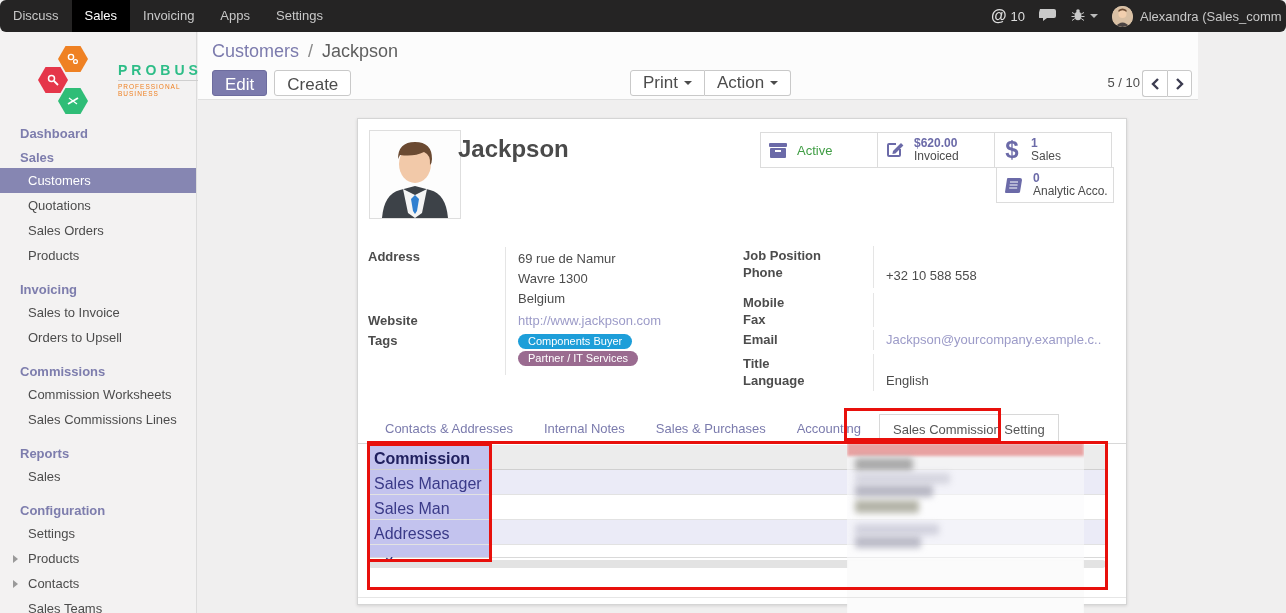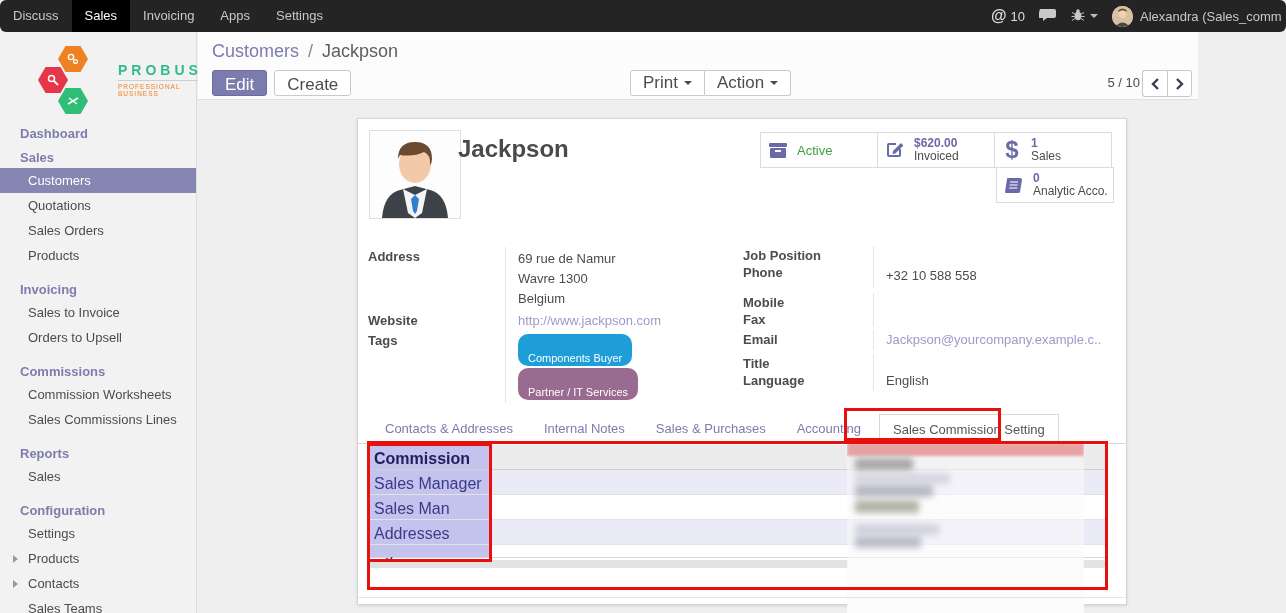--- a/index.html
+++ b/index.html
@@ -89,21 +89,21 @@
 
   .fields { position:absolute; font-size:13px; color:#4c4c4c; }
   .fields.left { left:10px; top:128px; width:372px; }
   .fields.right { left:385px; top:127px; width:372px; }
   .frow { display:flex; }
   .flabel { width:137px; font-weight:bold; flex:none; padding:2px 0; }
   .fields.right .flabel { width:130px; }
   .fval { flex:1; border-left:1px solid #e5e5e5; padding:2px 0 2px 12px; min-height:20px; }
   .addr-line { line-height:20px; }
   .link { color:#9c9bc8; cursor:pointer; }
-  .tagpill { display:inline-block; color:#fff; font-size:11px; padding:18px 10px 2px;
+  .tagpill { display:inline-block; color:#fff; font-size:11px; padding:1px 10px 2px;
     border-radius:10px; margin:1px 0; }
   .ph { line-height:21px; }
 
   
   .tabs { position:absolute; left:0; top:295px; width:100%; height:30px;
     border-bottom:1px solid #d8d8d8; display:flex; padding-left:14px; font-size:13px; }
   .tab { padding:7px 13px; margin-right:5px; color:#7b7bad; cursor:pointer; white-space:nowrap; }
   .tab.active { color:#555; background:#fff; border:1px solid #d8d8d8; border-bottom:1px solid #fff; }
 
   

